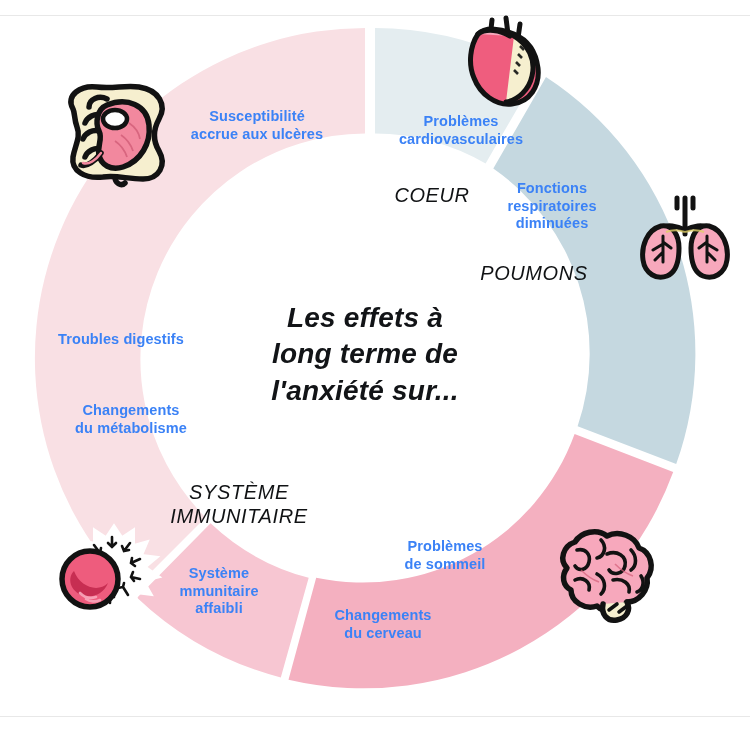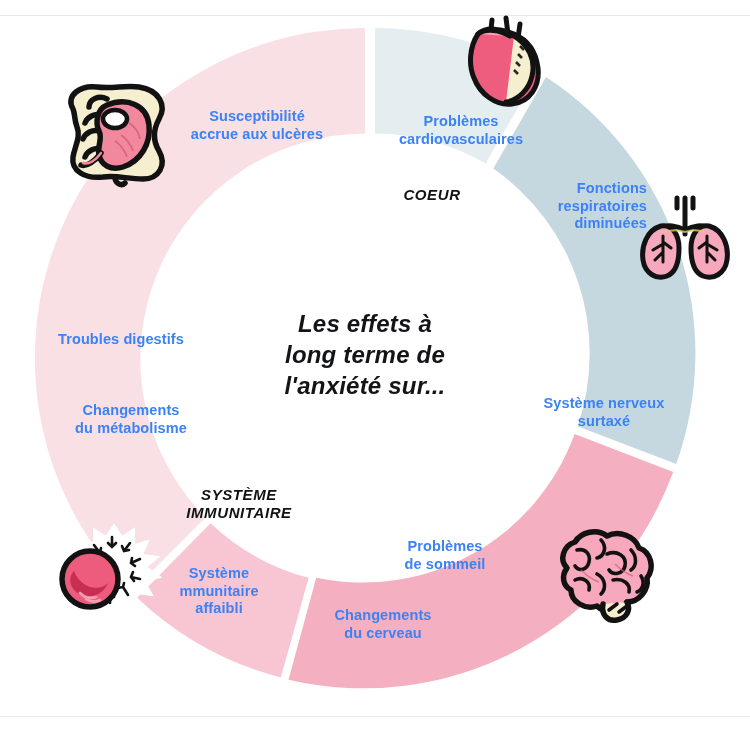--- a/index.html
+++ b/index.html
@@ -28,28 +28,28 @@
     white-space:pre-line;
     transform:translate(-50%,-50%);
     pointer-events:none;
   }
   .lbl.sub{
     font-size:14.5px;
     font-weight:600;
     letter-spacing:.1px;
   }
   .lbl.organ{
-    font-size:15px;
-    font-weight:700;
+    font-size:20px;
+    font-weight:400;
     font-style:italic;
     letter-spacing:.6px;
     color:#101214;
   }
   .lbl.center-title{
-    font-size:24px;
+    font-size:28px;
     font-weight:800;
     font-style:italic;
     line-height:1.3;
     letter-spacing:.2px;
     color:#121417;
   }
 
   
   .organ-art{position:absolute;transform:translate(-50%,-50%);}
 </style>
@@ -227,26 +227,25 @@
   <div class="lbl sub" style="left:257px;top:126px;width:180px;">Susceptibilité
 accrue aux ulcères</div>
   <div class="lbl sub" style="left:121px;top:340px;width:190px;">Troubles digestifs</div>
   <div class="lbl sub" style="left:131px;top:420px;width:180px;">Changements
 du métabolisme</div>
 
   <div class="lbl sub" style="left:461px;top:131px;width:180px;">Problèmes
 cardiovasculaires</div>
   <div class="lbl organ" style="left:432px;top:195px;width:150px;">COEUR</div>
 
-  <div class="lbl sub" style="left:572px;top:207px;width:150px;text-align:right;">Fonctions
+  <div class="lbl sub" style="left:552px;top:207px;width:150px;">Fonctions
 respiratoires
 diminuées</div>
-
-  <div class="lbl sub" style="left:604px;top:413px;width:190px;">Système nerveux
-surtaxé</div>
+  <div class="lbl organ" style="left:534px;top:273px;width:160px;">POUMONS</div>
+
   <div class="lbl sub" style="left:445px;top:556px;width:170px;">Problèmes
 de sommeil</div>
   <div class="lbl sub" style="left:383px;top:625px;width:190px;">Changements
 du cerveau</div>
 
   <div class="lbl organ" style="left:239px;top:504px;width:180px;">SYSTÈME
 IMMUNITAIRE</div>
   <div class="lbl sub" style="left:219px;top:592px;width:150px;">Système
 mmunitaire
 affaibli</div>

